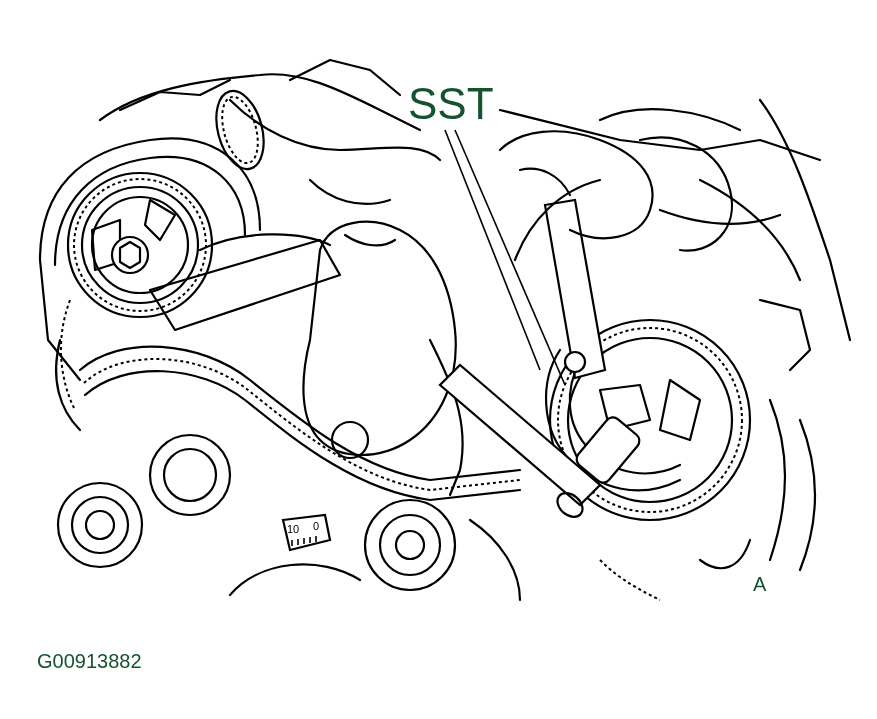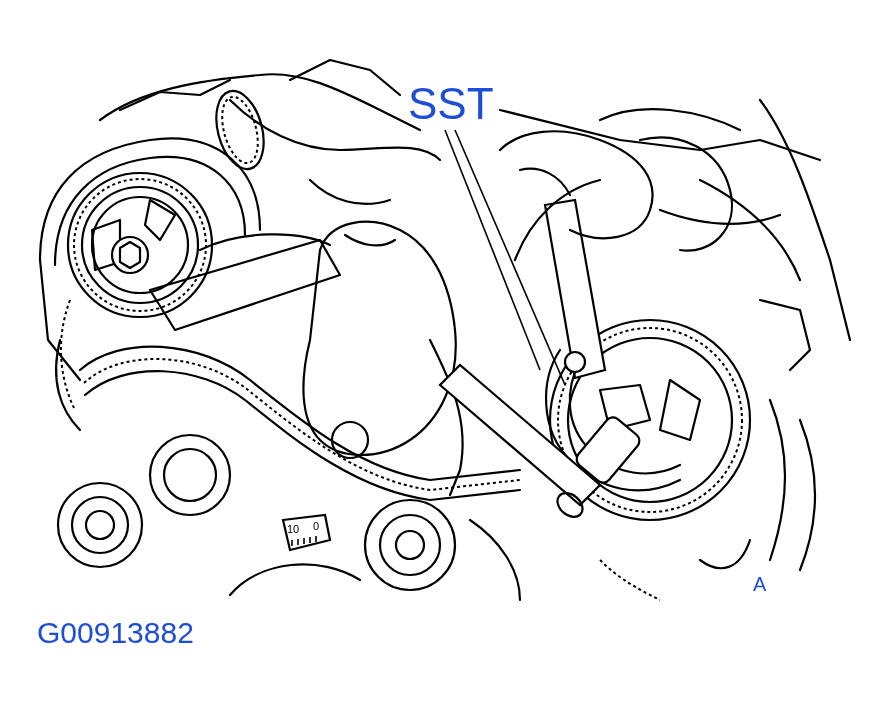--- a/index.html
+++ b/index.html
@@ -1,21 +1,21 @@
 <!DOCTYPE html>
 <html><head>
   <meta charset="utf-8">
   <style>
     html, body { margin: 0; padding: 0; background: #ffffff; }
     body { width: 877px; height: 719px; position: relative; overflow: hidden; font-family: "Liberation Sans", sans-serif; }
     #illustration { position: absolute; left: 0; top: 0; width: 877px; height: 719px; }
-    .label { position: absolute; color: #1d4ed8; font-family: "Liberation Sans", sans-serif; }
+    .label { position: absolute; color: #14532d; font-family: "Liberation Sans", sans-serif; }
     #sst-label { left: 408px; top: 80px; font-size: 44px; line-height: 48px; letter-spacing: 0px; }
     #view-label { left: 753px; top: 573px; font-size: 20px; line-height: 22px; }
-    #figure-id { left: 37px; top: 620px; font-size: 30px; line-height: 26px; }
+    #figure-id { left: 37px; top: 648px; font-size: 20px; line-height: 26px; }
     .ln { fill: none; stroke: #000; stroke-width: 2.2; stroke-linejoin: round; stroke-linecap: round; }
     .thin { fill: none; stroke: #000; stroke-width: 1.6; }
     .teeth { fill: none; stroke: #000; stroke-width: 2; stroke-dasharray: 3 3; }
     .fillw { fill: #fff; stroke: #000; stroke-width: 2.2; }
   </style>
 </head>
 <body>
 
 <svg id="illustration" viewBox="0 0 877 719" xmlns="http://www.w3.org/2000/svg">
 

